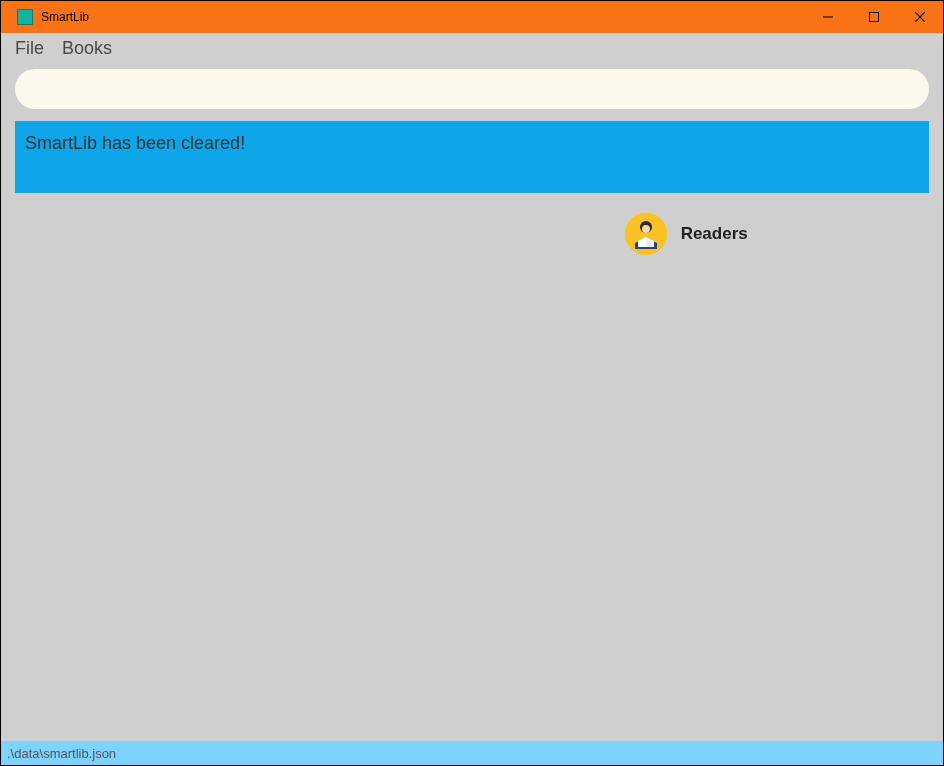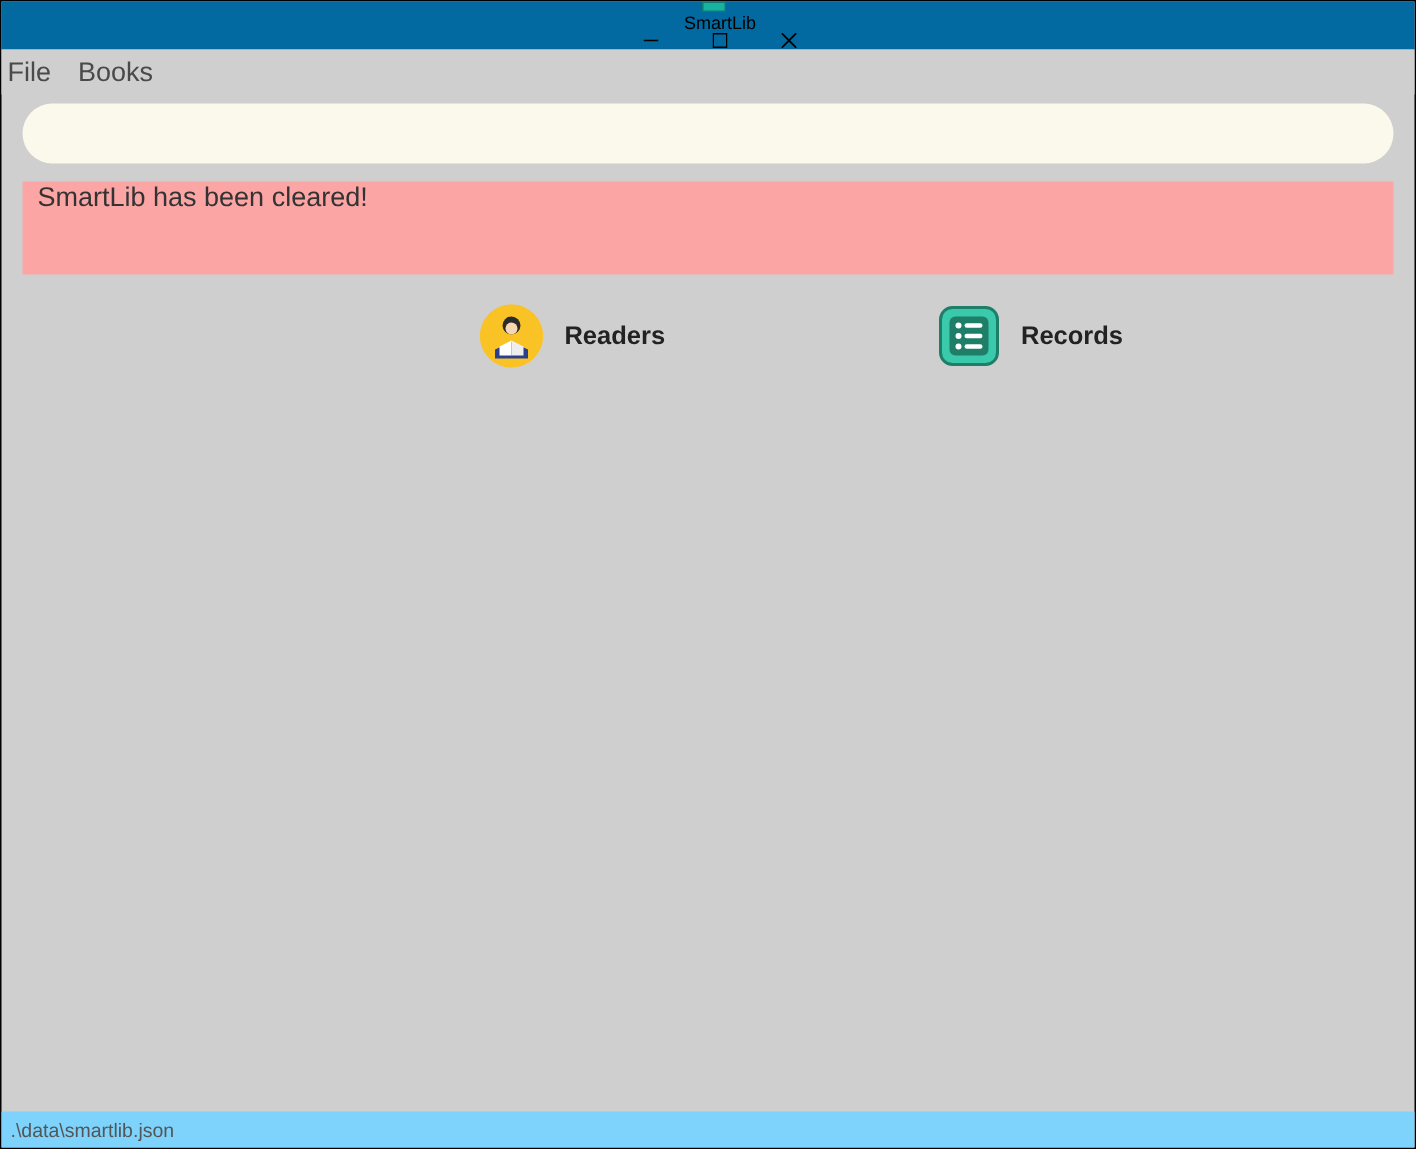--- a/index.html
+++ b/index.html
@@ -6,24 +6,23 @@
   html, body { width: 944px; height: 766px; font-family: "Segoe UI", Arial, sans-serif; }
   .window {
     width: 944px; height: 766px;
     border: 1px solid #000;
     background: #cfcfcf;
     display: flex; flex-direction: column;
     position: relative;
   }
   .titlebar {
     height: 32px;
-    background: #0369a1;
+    background: #f97316;
     display: flex; align-items: center;
     padding-left: 16px;
-    flex-direction: column;
   }
   .titlebar-icon {
     width: 16px; height: 16px;
     background: #17b3a0;
     border: 1px solid #0d7d71;
     margin-right: 8px;
   }
   .titlebar-text {
     font-size: 12px;
     color: #000;
@@ -37,44 +36,44 @@
     width: 46px;
     display: flex; align-items: center; justify-content: center;
     font-size: 12px;
     color: #000;
   }
   .wc-btn svg { display:block; }
   .menubar {
     height: 30px;
     background: #cfcfcf;
     display: flex; align-items: center;
-    padding-left: 4px;
+    padding-left: 14px;
     gap: 18px;
   }
   .menu-item {
     font-size: 18px;
     color: #4a4a4a;
   }
   .content {
     flex: 1;
     padding: 6px 14px 0 14px;
     display: flex; flex-direction: column;
   }
   .search-bar {
     height: 40px;
     background: #fbf8ec;
     border-radius: 20px;
     width: 100%;
   }
   .message-panel {
     margin-top: 12px;
-    background: #fca5a5;
-    height: 62px;
+    background: #0ea5e9;
+    height: 72px;
     width: 100%;
-    padding: 0 10px;
+    padding: 12px 10px;
     font-size: 18px;
     color: #333;
   }
   .sections {
     margin-top: 20px;
     display: flex;
     gap: 0;
     width: 100%;
     justify-content: flex-end;
   }
@@ -155,35 +154,20 @@
             <circle cx="21" cy="16" r="4" fill="#f7d6b3"></circle>
             <path d="M10 30 L21 25 L32 30 L32 36 L10 36 Z" fill="#2b3f8f"></path>
             <path d="M13 28 L21 24 L21 34 L13 34 Z" fill="#ffffff"></path>
             <path d="M21 24 L29 28 L29 34 L21 34 Z" fill="#eeeeee"></path>
           </svg>
         </div>
         <div class="section-label">Readers</div>
       </div>
 
 
-      <div class="section" style="flex:0 0 33.3%;">
-        <div class="section-icon" style="background:transparent;">
-          <svg width="42" height="42" viewBox="0 0 42 42">
-            <rect x="2" y="2" width="38" height="38" rx="8" fill="#3ac9ab" stroke="#1e7e68" stroke-width="2"></rect>
-            <rect x="8" y="8" width="26" height="26" rx="4" fill="#1e7e68"></rect>
-            <circle cx="14" cy="14" r="2" fill="#fff"></circle>
-            <rect x="18" y="12.5" width="12" height="3" rx="1.5" fill="#fff"></rect>
-            <circle cx="14" cy="21" r="2" fill="#fff"></circle>
-            <rect x="18" y="19.5" width="12" height="3" rx="1.5" fill="#fff"></rect>
-            <circle cx="14" cy="28" r="2" fill="#fff"></circle>
-            <rect x="18" y="26.5" width="12" height="3" rx="1.5" fill="#fff"></rect>
-          </svg>
-        </div>
-        <div class="section-label">Records</div>
-      </div>
 
     </div>
   </div>
 
   <div class="statusbar">
     <span>.\data\smartlib.json</span>
   </div>
 
 </div>
 

